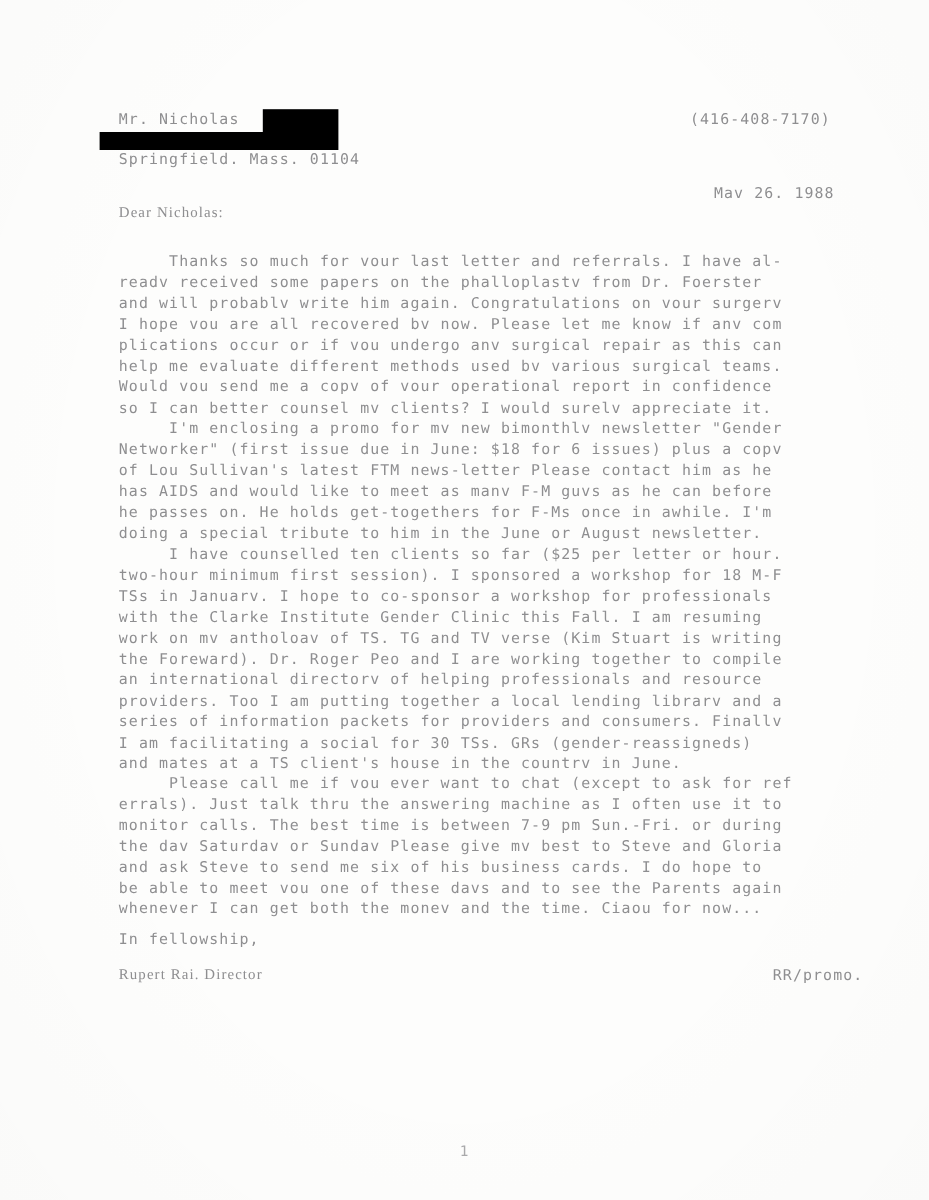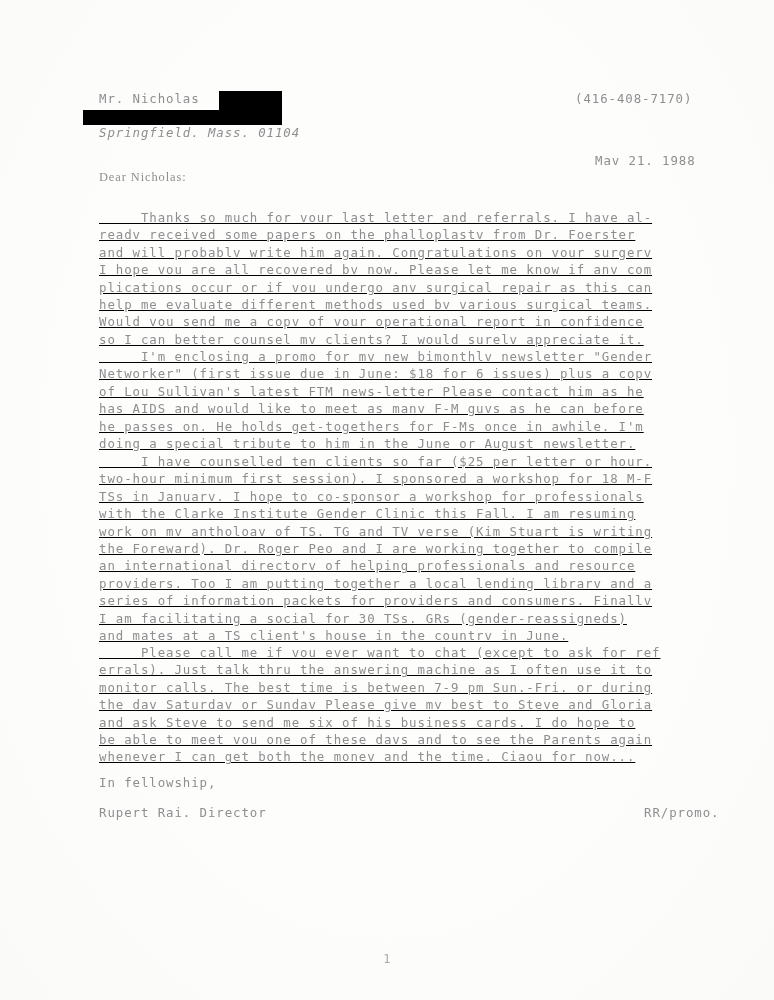--- a/index.html
+++ b/index.html
@@ -47,21 +47,21 @@
     color: #8e8e90;
     white-space: pre;
     line-height: 17.4px;
   }
 
   .addr-line {
     position: absolute;
     left: 99px;
   }
   .addr-1 { top: 90px; }
-  .addr-2 { top: 124px; font-style: italic; }
+  .addr-2 { top: 124px; }
 
   .phone {
     position: absolute;
     left: 575px;
     top: 90px;
   }
 
   .date {
     position: absolute;
     left: 595px;
@@ -72,41 +72,41 @@
     position: absolute;
     left: 99px;
     top: 169px;
     font-family: Liberation Serif, serif;
   }
 
   .para {
     position: absolute;
     left: 99px;
     width: 640px;
-    text-decoration: underline;
   }
   .para p {
     margin: 0;
   }
 
   .p1 { top: 209px; }
   .p2 { top: 348px; }
   .p3 { top: 453px; }
   .p4 { top: 644px; }
 
   .closing {
     position: absolute;
     left: 99px;
     top: 774px;
     text-align: center;
   }
   .signature {
     position: absolute;
     left: 99px;
     top: 804px;
+    font-family: Liberation Serif, serif;
   }
   .encl {
     position: absolute;
     left: 644px;
     top: 804px;
   }
 
   .page-number {
     position: absolute;
     left: 0;
@@ -148,21 +148,21 @@
     <div class="tw addr-line addr-1">Mr. Nicholas</div>
 
     <div class="redaction redaction-name"></div>
 
     <div class="redaction redaction-street"></div>
 
     <div class="tw addr-line addr-2">Springfield. Mass. 01104</div>
 
     <div class="tw phone">(416-408-7170)</div>
 
-    <div class="tw date">Mav 21. 1988</div>
+    <div class="tw date">Mav 26. 1988</div>
 
     <div class="tw salutation">Dear Nicholas:</div>
 
     <div class="para p1">
       <p class="tw">     Thanks so much for vour last letter and referrals. I have al-
 readv received some papers on the phalloplastv from Dr. Foerster
 and will probablv write him again. Congratulations on vour surgerv
 I hope vou are all recovered bv now. Please let me know if anv com
 plications occur or if vou undergo anv surgical repair as this can
 help me evaluate different methods used bv various surgical teams.

